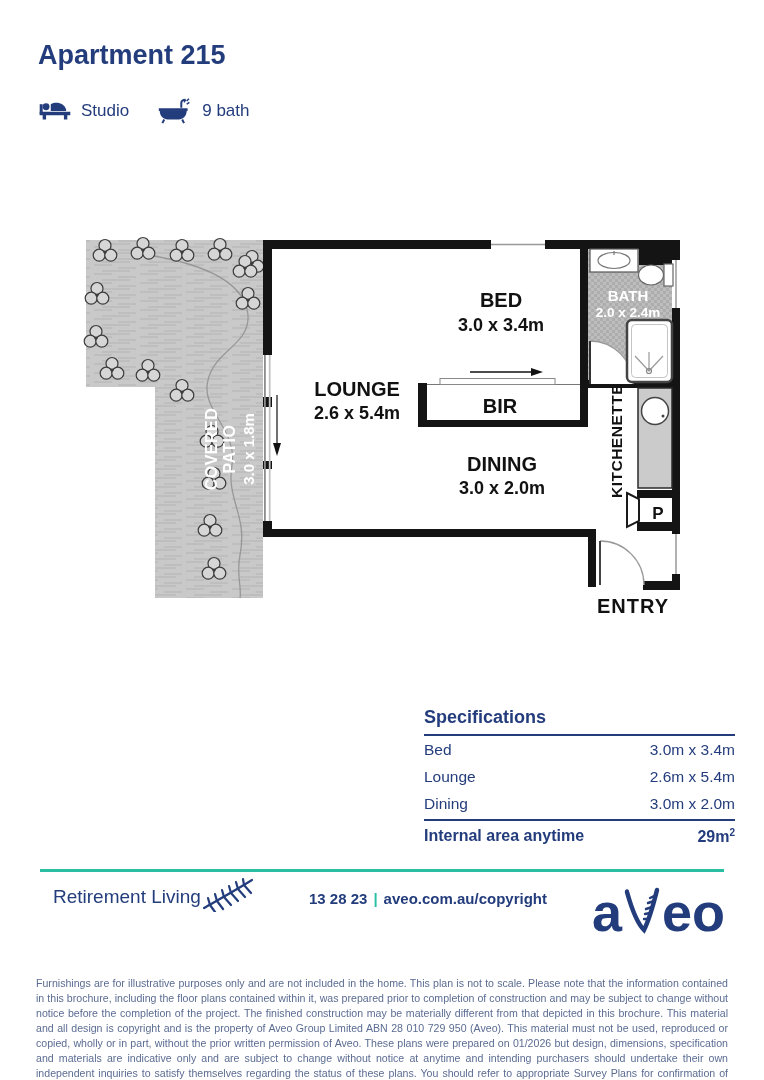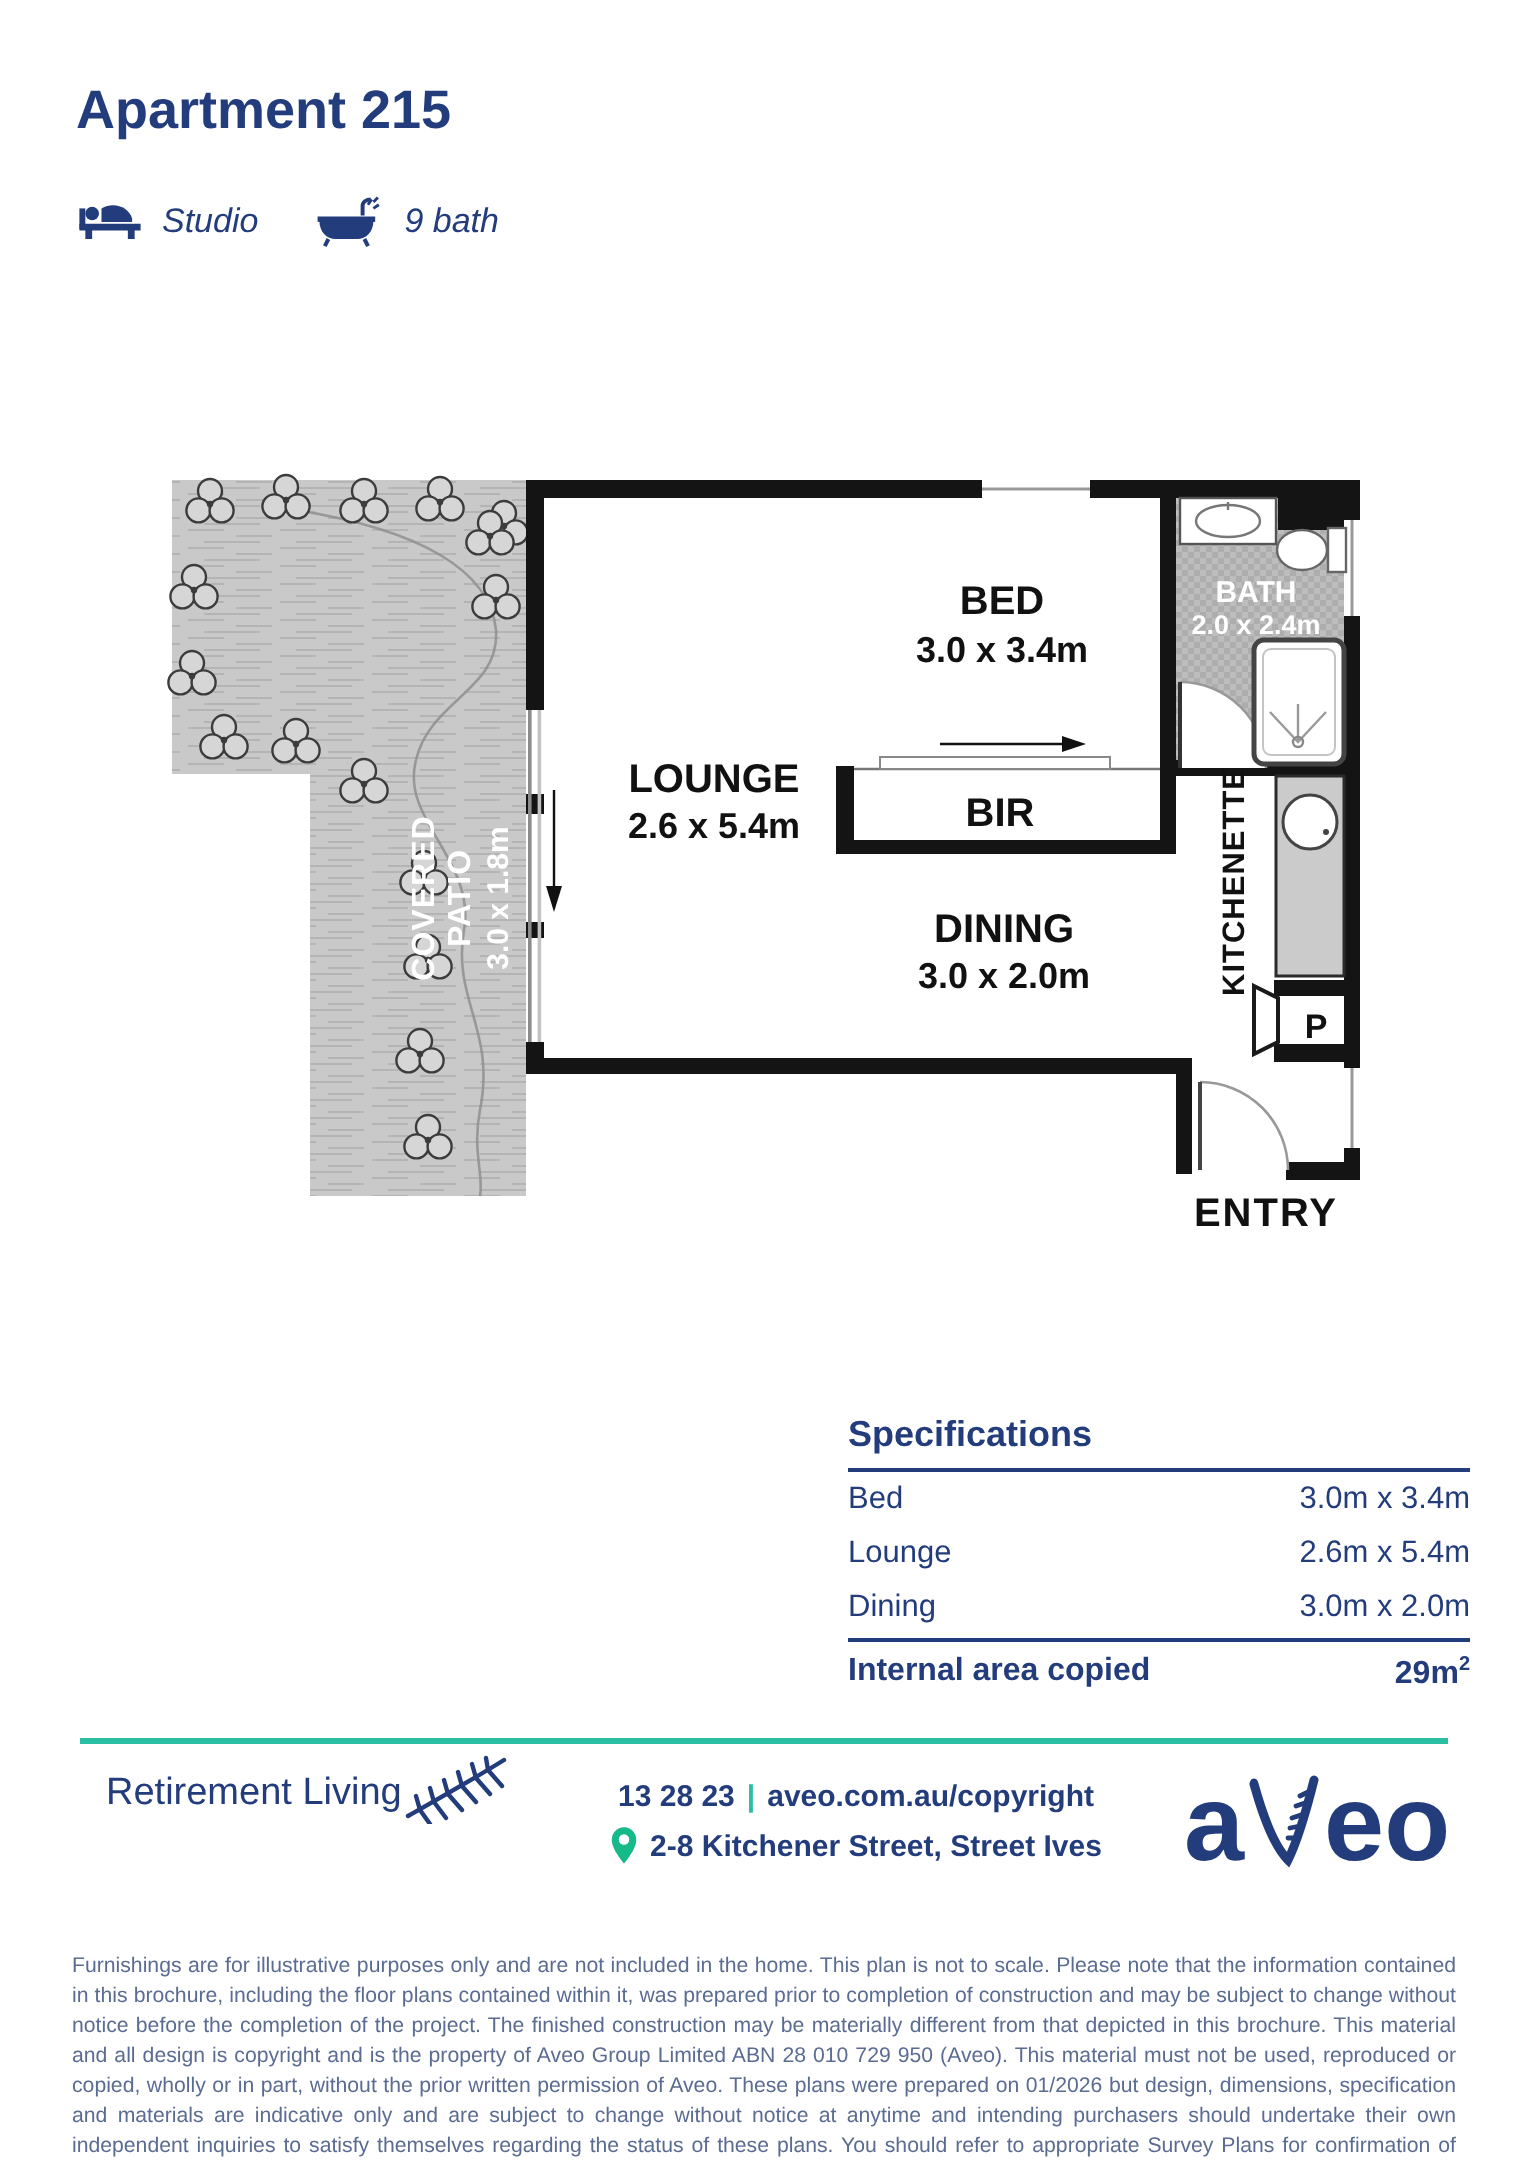--- a/index.html
+++ b/index.html
@@ -2,21 +2,21 @@
 <html><head>
 <meta charset="utf-8">
 <style>
   html,body { margin:0; padding:0; background:#fff; }
   .page { position:relative; width:764px; height:1080px; background:#ffffff;
           font-family:"Liberation Sans", sans-serif; overflow:hidden; }
 
   
   .title { position:absolute; left:38px; top:40px; font-size:27px; font-weight:bold;
            color:#233c7c; letter-spacing:0; }
-  .features { position:absolute; left:38px; top:97px; display:flex; align-items:center;font-style:italic; }
+  .features { position:absolute; left:38px; top:97px; display:flex; align-items:center; }
   .feature { display:flex; align-items:center; margin-right:28px; }
   .feature-label { font-size:17px; color:#233c7c; margin-left:9px; }
 
   
   .plan { position:absolute; left:80px; top:232px; }
   .plan text { font-family:"Liberation Sans", sans-serif; font-weight:bold; }
 
   
   .specs { position:absolute; left:424px; top:707px; width:311px; color:#233c7c; }
   .specs-heading { font-size:18px; font-weight:bold; padding-bottom:6px;
@@ -225,48 +225,41 @@
     </div>
     <div class="spec-row">
       <span>Lounge</span>
       <span>2.6m x 5.4m</span>
     </div>
     <div class="spec-row">
       <span>Dining</span>
       <span>3.0m x 2.0m</span>
     </div>
     <div class="spec-total">
-      <span>Internal area copied</span>
+      <span>Internal area anytime</span>
       <span><span>29m</span><sup>2</sup></span>
     </div>
   </div>
 
   <div class="footer-rule"></div>
 
   <div class="brand">
     <div class="brand-tagline">Retirement Living</div>
   </div>
   <svg class="fern-leaf" width="62" height="38" viewBox="0 0 62 38">
     <g stroke="#233c7c" stroke-width="2.2" fill="none" stroke-linecap="round">
       <path d="M8 34 C22 26 40 16 56 6"></path>
       <path d="M14 31 L19 38 M21 27 L27 35 M28 23 L35 31 M35 19 L42 27 M42 15 L49 23 M48 11 L55 19"></path>
       <path d="M14 31 L12 24 M21 27 L19 20 M28 23 L26 16 M35 19 L33 12 M42 15 L40 8 M48 11 L47 5"></path>
     </g>
   </svg>
 
   <div class="contact">
     <div>
       <span>13 28 23</span><span class="sep">|</span><span>aveo.com.au/copyright</span>
-    </div>
-    <div class="contact-line2">
-      <svg width="14" height="20" viewBox="0 0 24 34">
-        <path d="M12 1 C6 1 1.5 5.8 1.5 11.8 C1.5 20 12 32 12 32 S22.5 20 22.5 11.8 C22.5 5.8 18 1 12 1 Z" fill="#16b988"></path>
-        <circle cx="12" cy="11.5" r="4.5" fill="#ffffff"></circle>
-      </svg>
-      <span>2-8 Kitchener Street, Street Ives</span>
     </div>
   </div>
 
   <div class="aveo">
     <span class="glyph">a</span>
     <svg width="38" height="48" viewBox="0 0 38 48">
       <g stroke="#233c7c" fill="none" stroke-linecap="round">
         <path d="M4 6 C9 24 15 38 21 44 C26 34 30 20 34 4" stroke-width="4.5"></path>
         <path d="M33 9 L27 12 M31 15 L25 17 M29 21 L23 23 M27 27 L22 28 M25 33 L21 33" stroke-width="2.4"></path>
         <circle cx="4" cy="5" r="1.8" fill="#233c7c" stroke="none"></circle>

